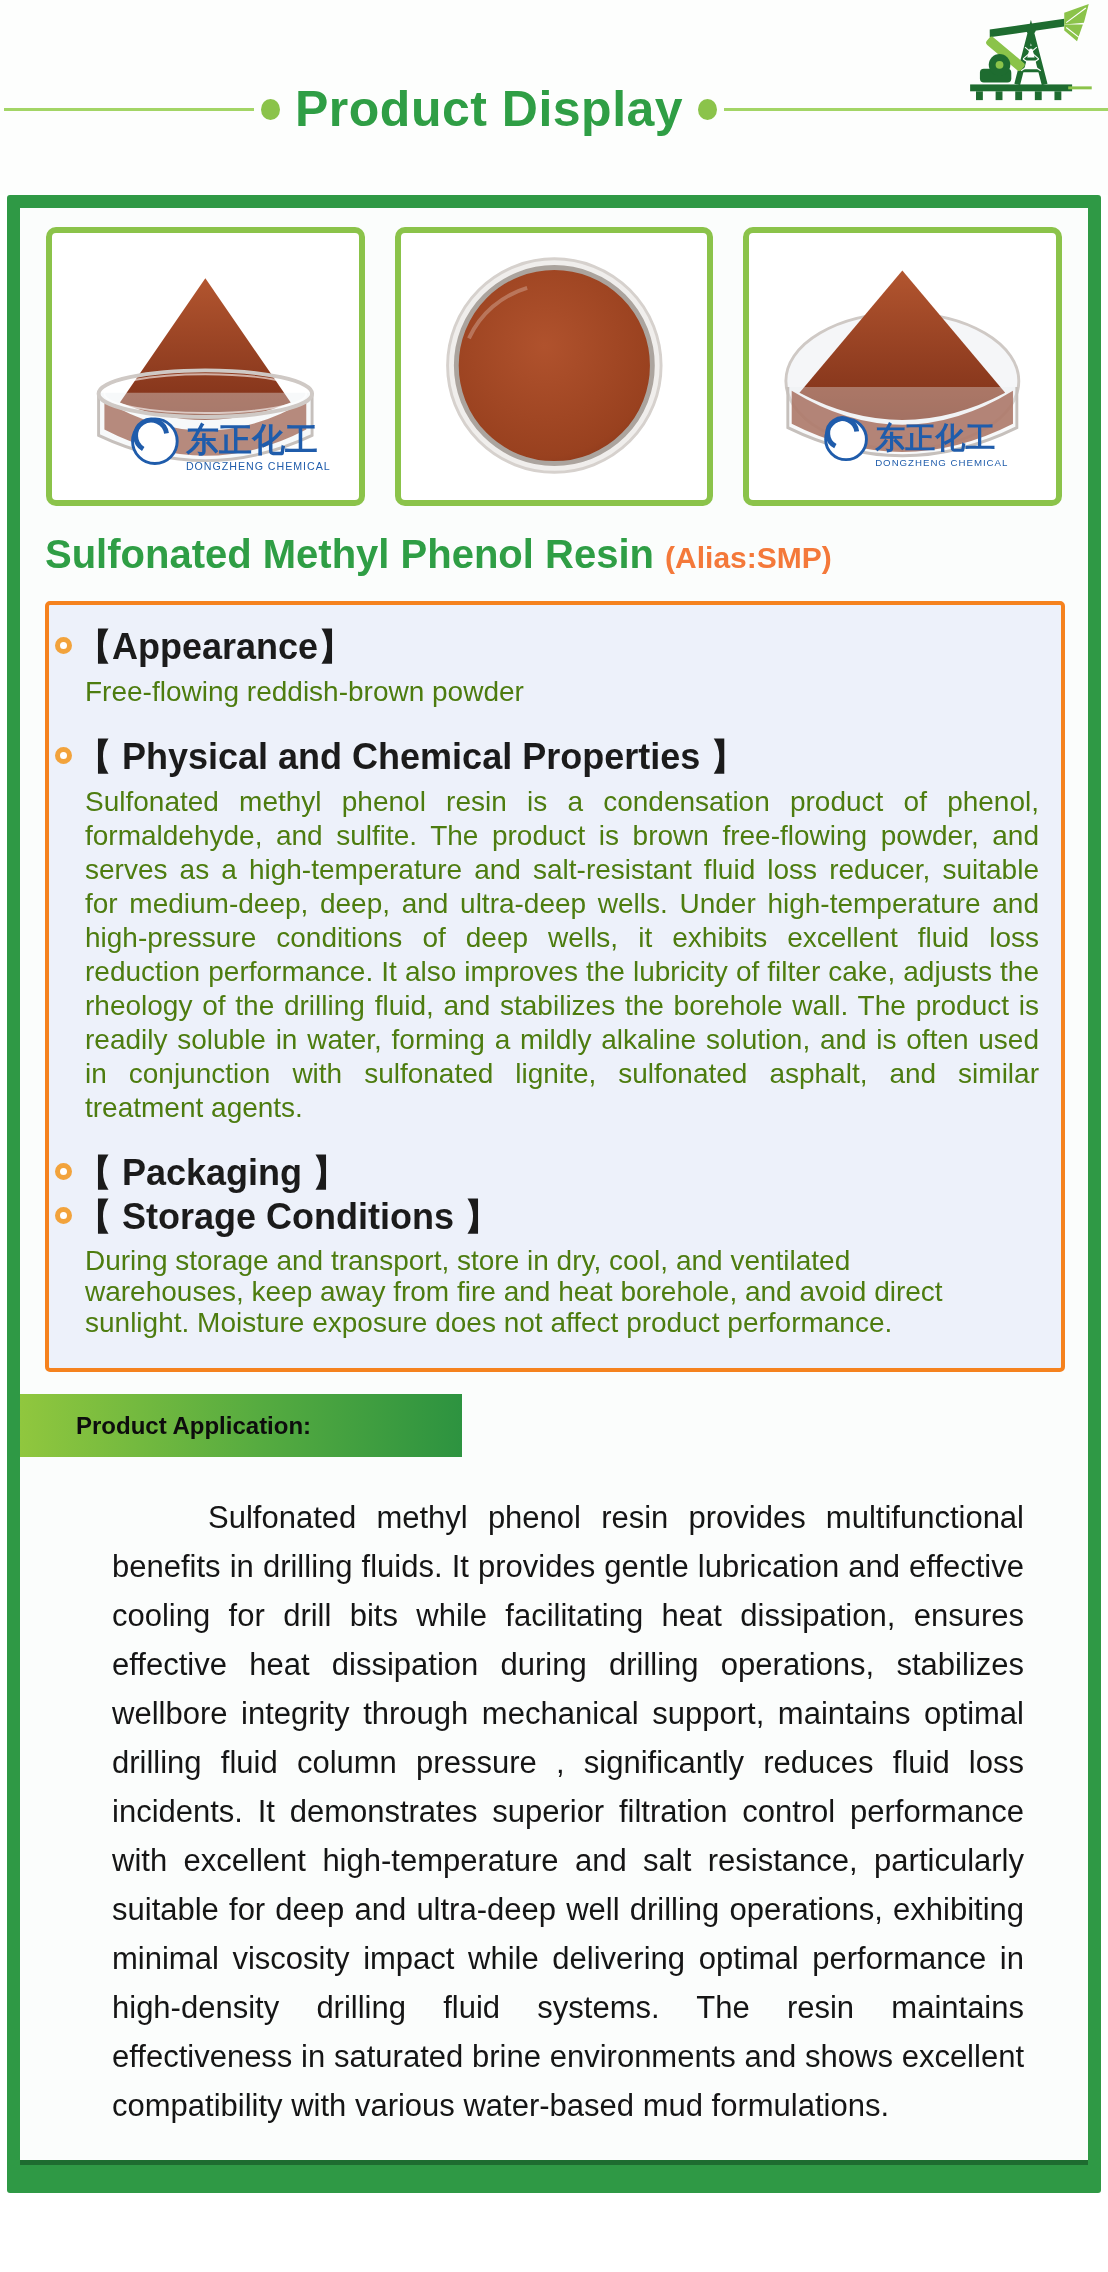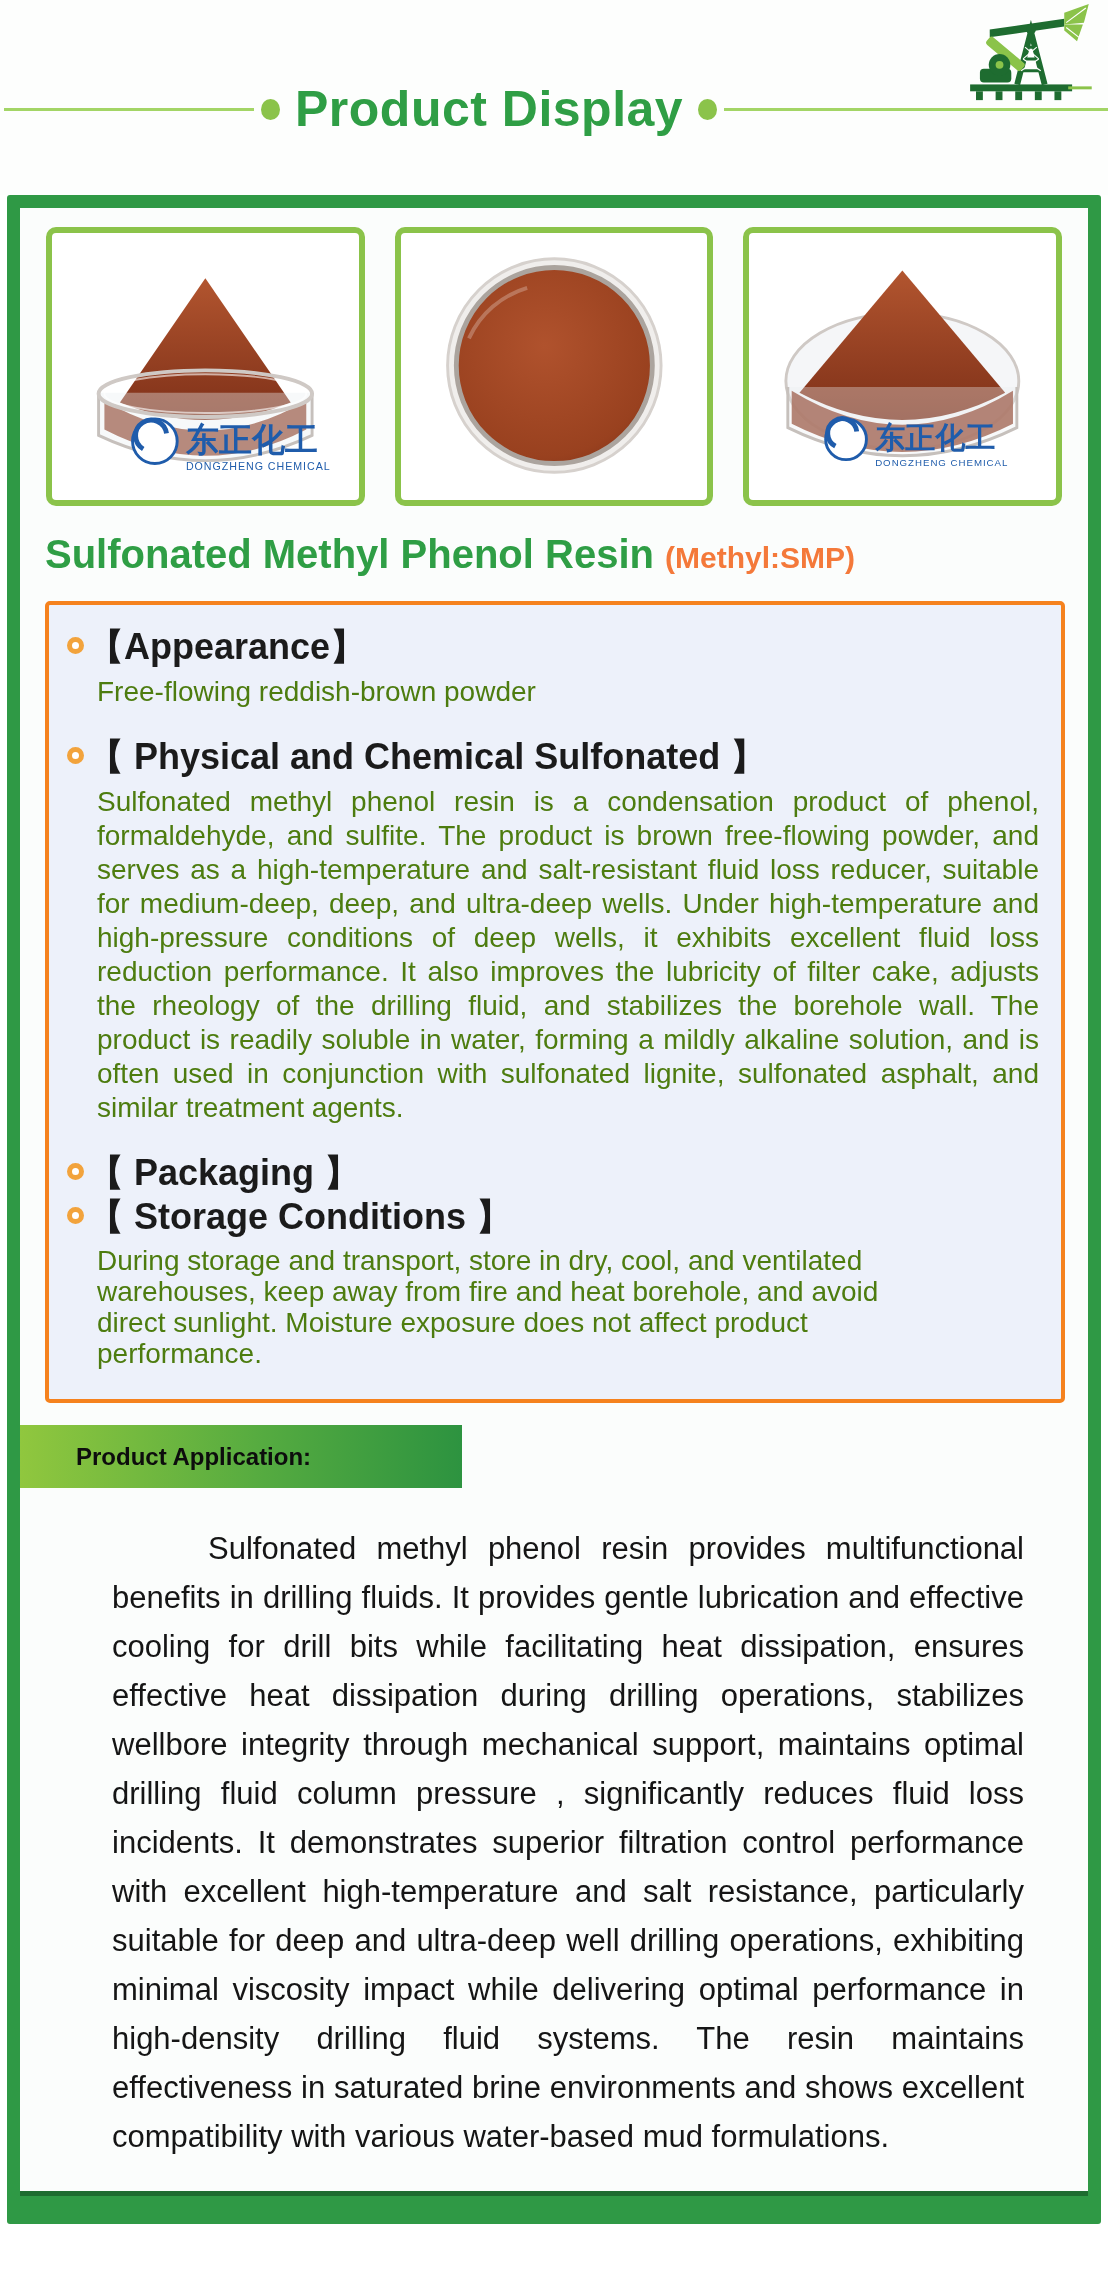--- a/index.html
+++ b/index.html
@@ -23,21 +23,21 @@
   .container { margin:0 7px; background:#2f9945; padding:13px 13px 28px 13px; border-radius:3px; }
   .inner { background:#fbfdfc; border-bottom:5px solid #1e6c30; padding:19px 0 30px 0; }
   
   .cards { display:flex; gap:30px; padding:0 26px; }
   .card { flex:1; height:279px; background:#ffffff; border:6px solid #8bc34a; border-radius:10px; overflow:hidden; }
   .card svg { width:100%; height:100%; display:block; }
   
   .product-title { margin:24px 20px 0 25px; font-size:40px; line-height:48px; font-weight:bold; color:#2f9e45; }
   .product-alias { font-size:30px; font-weight:bold; color:#f4793a; }
   
-  .spec-box { margin:19px 23px 0 25px; background:#edf1fa; border:4px solid #f5821e; border-radius:5px; padding:20px 20px 24px 18px; }
+  .spec-box { margin:19px 23px 0 25px; background:#edf1fa; border:4px solid #f5821e; border-radius:5px; padding:20px 20px 24px 6px; }
   .spec-head { display:flex; align-items:flex-start; margin:0; }
   .bullet { width:17px; height:17px; border:5px solid #f2a33c; background:#ffffff; border-radius:50%; flex:none; margin:12px 4px 0 0; }
   .spec-head h3 { margin:0; font-size:36px; line-height:44px; color:#1b1b1b; font-weight:bold; letter-spacing:0; }
   .spec-body { margin:6px 2px 26px 30px; font-size:28px; color:#4d7c0f; }
   .spec-body.appearance { line-height:34px; }
   .spec-body.properties { line-height:34px; text-align:justify; }
   .spec-body.packaging  { line-height:47px; }
   .spec-body.storage    { line-height:31px; margin-right:90px; margin-bottom:6px; }
   
   .app-label { margin-top:22px; width:442px; height:63px; line-height:63px; padding-left:56px;
@@ -139,34 +139,34 @@
           <circle cx="100" cy="200" r="21" fill="#ffffff" stroke="#1f5cab" stroke-width="3"></circle>
           <path d="M89,207 a15,15 0 1,1 22,-15" stroke="#1f5cab" stroke-width="5" fill="none"></path>
           <text x="130" y="209" font-size="31" font-weight="bold" fill="#1f5cab">东正化工</text>
           <text x="130" y="228" font-size="10" fill="#1f5cab" letter-spacing="1">DONGZHENG CHEMICAL</text>
         </svg>
       </div>
     </div>
 
     <h2 class="product-title">
       <span>Sulfonated Methyl Phenol Resin</span>
-      <span class="product-alias">(Methyl:SMP)</span>
+      <span class="product-alias">(Alias:SMP)</span>
     </h2>
 
     <div class="spec-box">
 
       <div class="spec-head">
         <span class="bullet"></span>
         <h3>【Appearance】</h3>
       </div>
       <p class="spec-body appearance">Free-flowing reddish-brown powder</p>
 
       <div class="spec-head">
         <span class="bullet"></span>
-        <h3>【 Physical and Chemical Sulfonated 】</h3>
+        <h3>【 Physical and Chemical Properties 】</h3>
       </div>
       <p class="spec-body properties">Sulfonated methyl phenol resin is a condensation product of phenol, formaldehyde, and sulfite. The product is brown free-flowing powder, and serves as a high-temperature and salt-resistant fluid loss reducer, suitable for medium-deep, deep, and ultra-deep wells. Under high-temperature and high-pressure conditions of deep wells, it exhibits excellent fluid loss reduction performance. It also improves the lubricity of filter cake, adjusts the rheology of the drilling fluid, and stabilizes the borehole wall. The product is readily soluble in water, forming a mildly alkaline solution, and is often used in conjunction with sulfonated lignite, sulfonated asphalt, and similar treatment agents.</p>
 
       <div class="spec-head">
         <span class="bullet"></span>
         <h3>【 Packaging 】</h3>
       </div>
 
       <div class="spec-head">
         <span class="bullet"></span>

